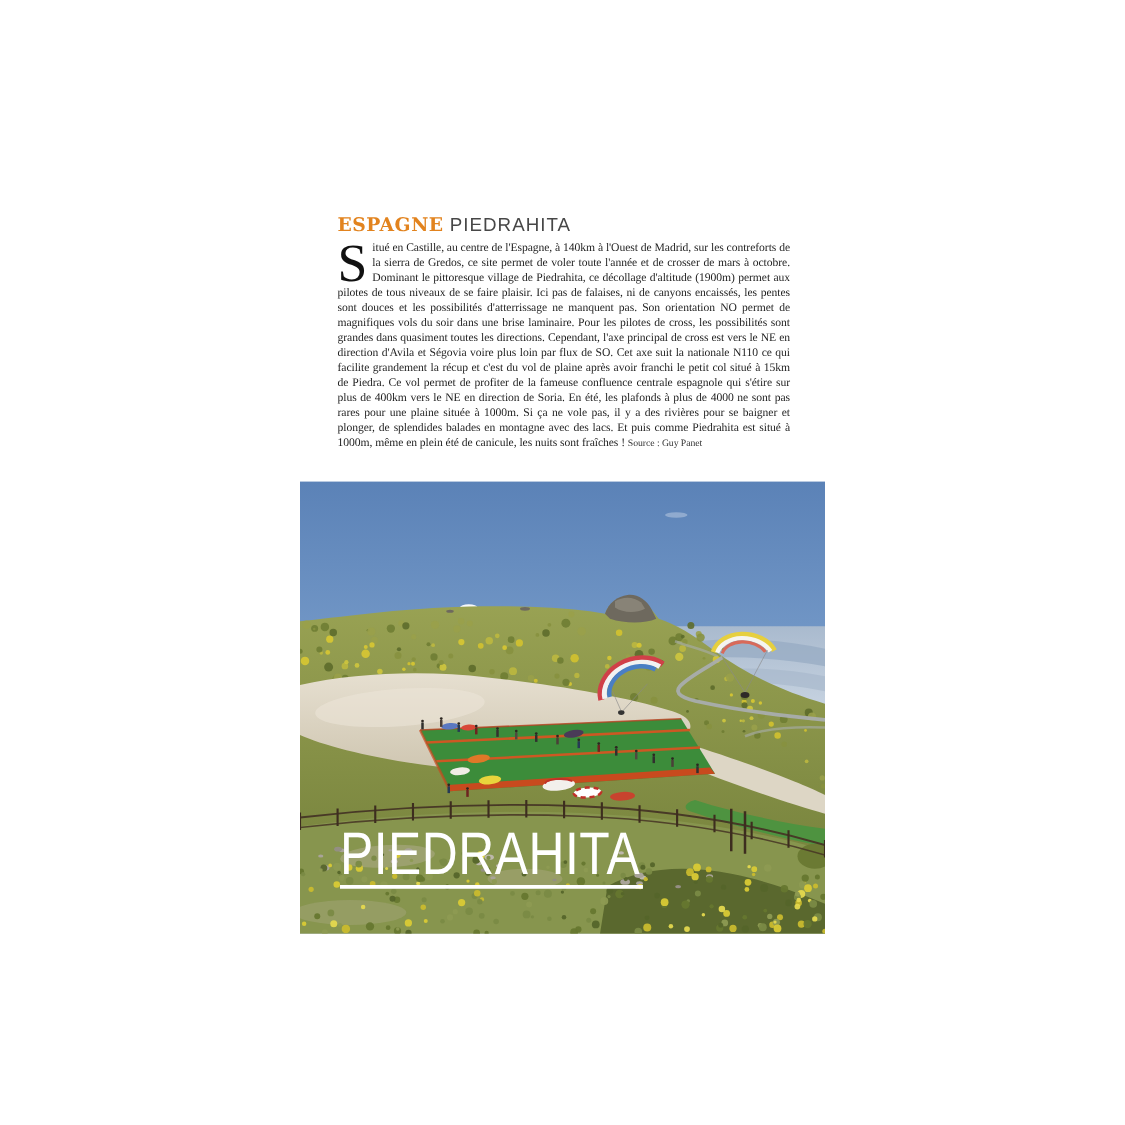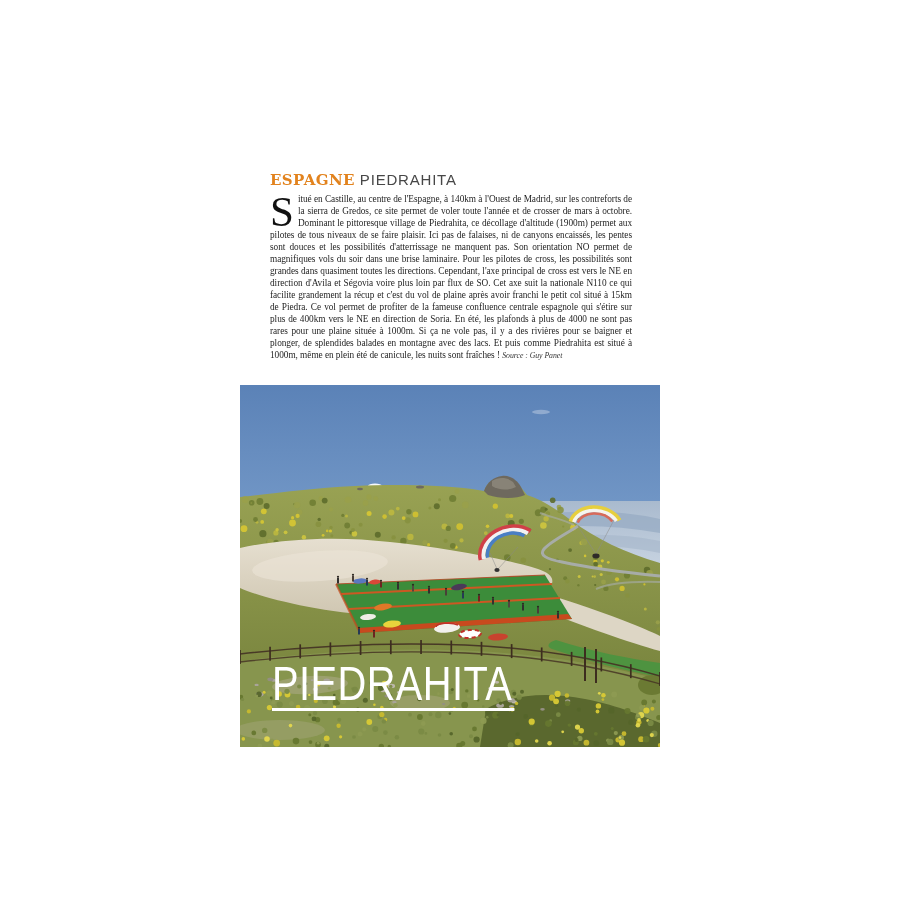--- a/index.html
+++ b/index.html
@@ -11,21 +11,21 @@
   .kicker{font-family:"DejaVu Serif", serif;font-weight:bold;font-size:15px;
           letter-spacing:.4px;color:#e2831e;}
   .head-title{font-family:"Liberation Sans", sans-serif;font-size:15px;
           letter-spacing:.8px;color:#474747;margin-left:5px;}
 
   .body-copy{position:absolute;left:270px;top:193px;width:362px;margin:0;
           font-size:9.3px;line-height:12px;letter-spacing:-0.05px;
           text-align:justify;color:#1f1f1f;}
   .dropcap{float:left;font-size:43px;line-height:33px;padding:2px 4px 0 0;
           color:#111;}
-  .source{font-style:italic;font-size:7.8px;color:#333;}
+  .source{font-size:7.8px;color:#333;}
 
   .photo{position:absolute;left:240px;top:385px;width:420px;height:362px;
          margin:0;overflow:hidden;}
   .photo svg{display:block;}
   .photo-title{position:absolute;left:32px;top:275px;
          font-family:"Liberation Sans", sans-serif;font-size:48px;
          font-weight:400;line-height:1;letter-spacing:.5px;color:#ffffff;
          border-bottom:3px solid #ffffff;padding:0 3px 0 0;
          transform:scaleX(.83);transform-origin:0 50%;white-space:nowrap;}
 </style>

